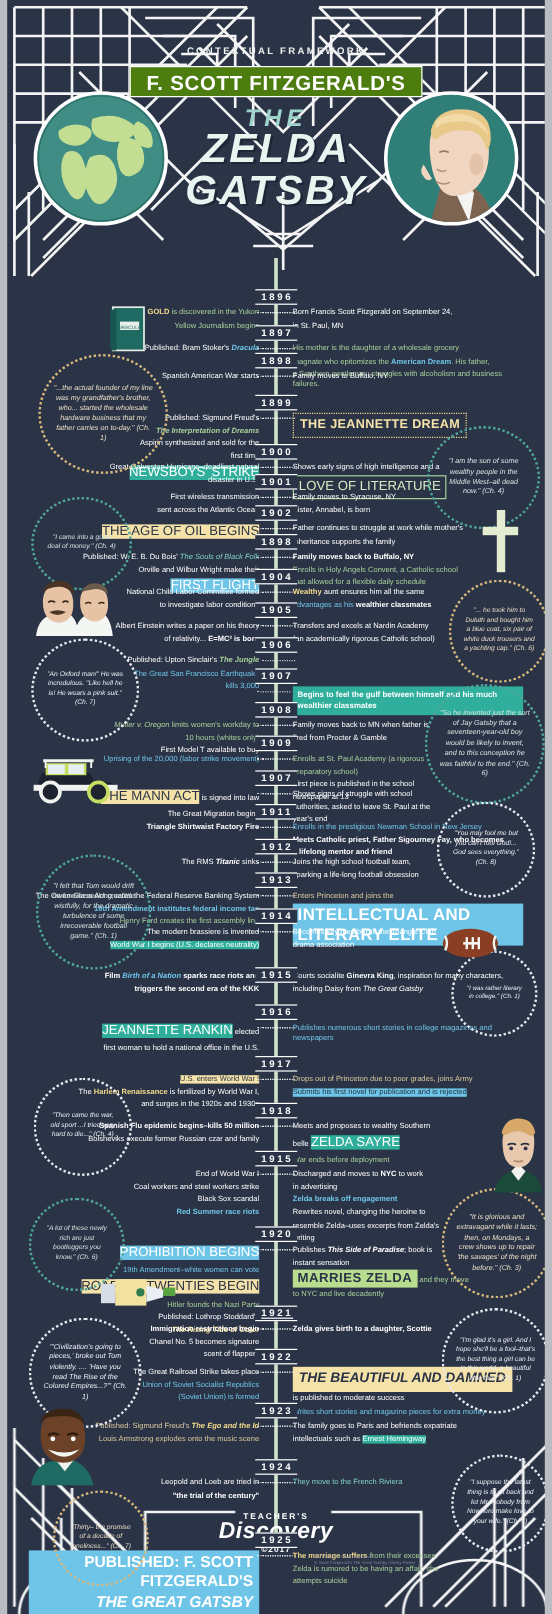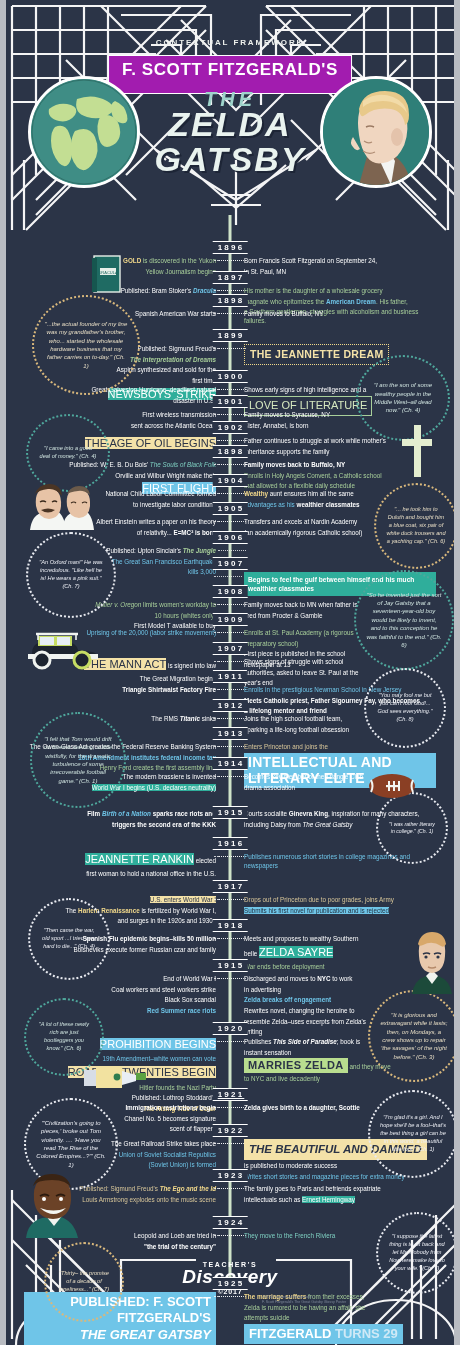--- a/index.html
+++ b/index.html
@@ -24,22 +24,22 @@
 
   
   .header { position:relative; height:205px; }
   .ctx-label {
     position:absolute; left:50%; top:38px; transform:translateX(-50%);
     color:#eef1ee; font-size:8px; font-weight:bold; letter-spacing:1.9px;
     white-space:nowrap;
   }
   .fsf-band {
     position:absolute; left:50%; top:55px; transform:translateX(-50%);
-    background:#a21caf; border:1.5px solid #fff;
-    padding:4px 13px 13px 13px; white-space:nowrap;
+    background:#4d7c0f; border:1.5px solid #fff;
+    padding:4px 13px 0 13px; white-space:nowrap;
   }
   .fsf-band span {
     color:#fff; font-size:17px; font-weight:bold; letter-spacing:0.6px;
     font-family:"Liberation Sans", sans-serif;
   }
   .title-the {
     position:absolute; left:50%; top:88px; transform:translateX(-50%);
     color:#9fd4cb; font-size:20px; font-style:italic; font-weight:bold;
     letter-spacing:4px;
   }
@@ -608,21 +608,20 @@
         <div class="dots-r" style="position: absolute; top: 1235px;"></div>
         <div class="year-marker" style="top: 1277px;">1925</div>
         <div class="side left" style="position: absolute; top: 1292px;">
           <p><span style="display: inline-block; background: rgb(111, 197, 232); color: rgb(255, 255, 255); font-weight: bold; padding: 2px 5px; line-height: 1.25; font-size: 13px; text-align: right;"><span style="display:block">PUBLISHED: F. SCOTT FITZGERALD'S</span><span style="display:block;font-style:italic">THE GREAT GATSBY</span></span></p>
         </div>
         <div class="dots-l" style="position: absolute; top: 1296px;"></div>
         <div class="side right" style="position: absolute; top: 1292px;">
           <p><span class="yel-b">The marriage suffers</span><span class="grn"> from their excesses;</span></p>
           <p><span class="grn">Zelda is rumored to be having an affair; she</span></p>
           <p><span class="grn">attempts suicide</span></p>
-          <p><span style="display: inline-block; background: rgb(111, 197, 232); color: rgb(255, 255, 255); font-weight: bold; padding: 2px 5px; line-height: 1.25; font-size: 13px;">FITZGERALD <span style="color:#cfe9f6">TURNS 29</span></span></p>
         </div>
         <div class="dots-r" style="position: absolute; top: 1296px;"></div>
       </div>
   </div>
 
   <div id="overlays" style="position: absolute; left: 0px; top: 0px; width: 100%; height: 100%; pointer-events: none;">
       <div class="qbub q-tan" style="left: 26px; top: 295px; width: 108px; height: 100px; font-size: 6px;">
         <span>"...the actual founder of my line was my grandfather's brother, who... started the wholesale hardware business that my father carries on to-day." (Ch. 1)</span>
       </div>
       <div class="qbub q-teal" style="left: 350px; top: 355px; width: 94px; height: 86px; font-size: 6px;">

